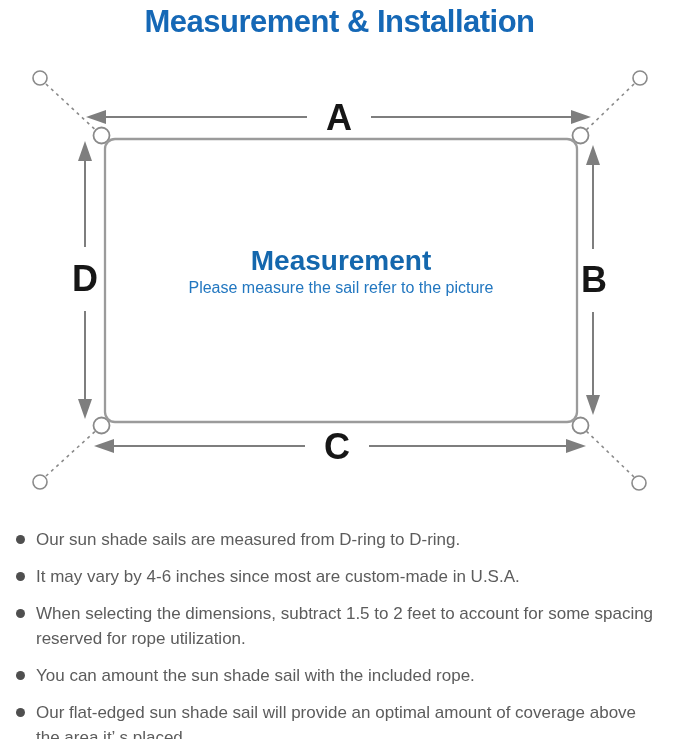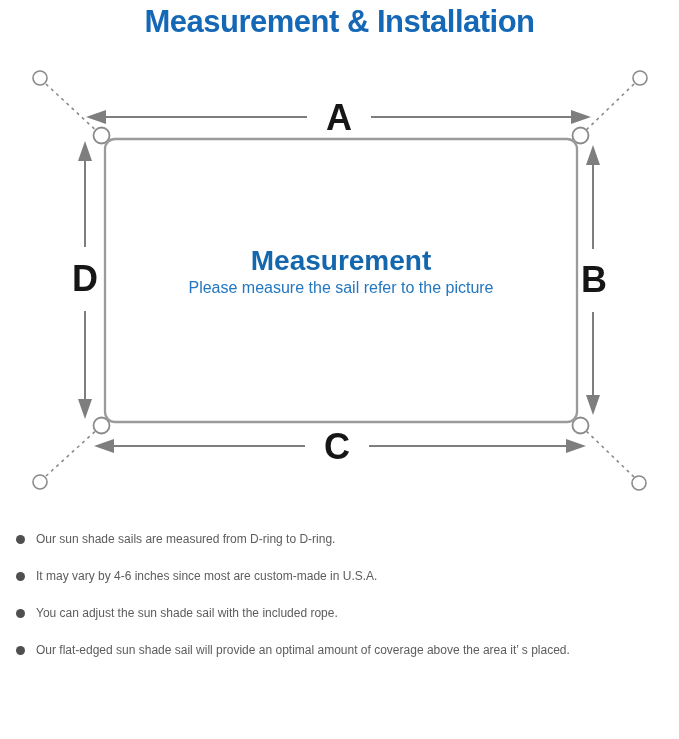--- a/index.html
+++ b/index.html
@@ -57,21 +57,21 @@
     right: 16px;
     margin: 0;
     padding: 0;
     list-style: none;
   }
   .bullets li {
     display: flex;
     align-items: flex-start;
     gap: 11px;
     margin-bottom: 12px;
-    font-size: 12px;
+    font-size: 17px;
     line-height: 25px;
     color: #5c5c5c;
   }
   .bullet-dot {
     flex-shrink: 0;
     width: 9px;
     height: 9px;
     margin-top: 8px;
     border-radius: 50%;
     background: #4f4f4f;
@@ -143,21 +143,25 @@
     <li>
       <span class="bullet-dot"></span>
       <span>Our sun shade sails are measured from D-ring to D-ring.</span>
     </li>
     <li>
       <span class="bullet-dot"></span>
       <span>It may vary by 4-6 inches since most are custom-made in U.S.A.</span>
     </li>
     <li>
       <span class="bullet-dot"></span>
-      <span>You can adjust the sun shade sail with the included rope.</span>
+      <span>When selecting the dimensions, subtract 1.5 to 2 feet to account for some spacing reserved for rope utilization.</span>
+    </li>
+    <li>
+      <span class="bullet-dot"></span>
+      <span>You can amount the sun shade sail with the included rope.</span>
     </li>
     <li>
       <span class="bullet-dot"></span>
       <span>Our flat-edged sun shade sail will provide an optimal amount of coverage above the area it’ s placed.</span>
     </li>
   </ul>
 
 </div>
 
 </body></html>

